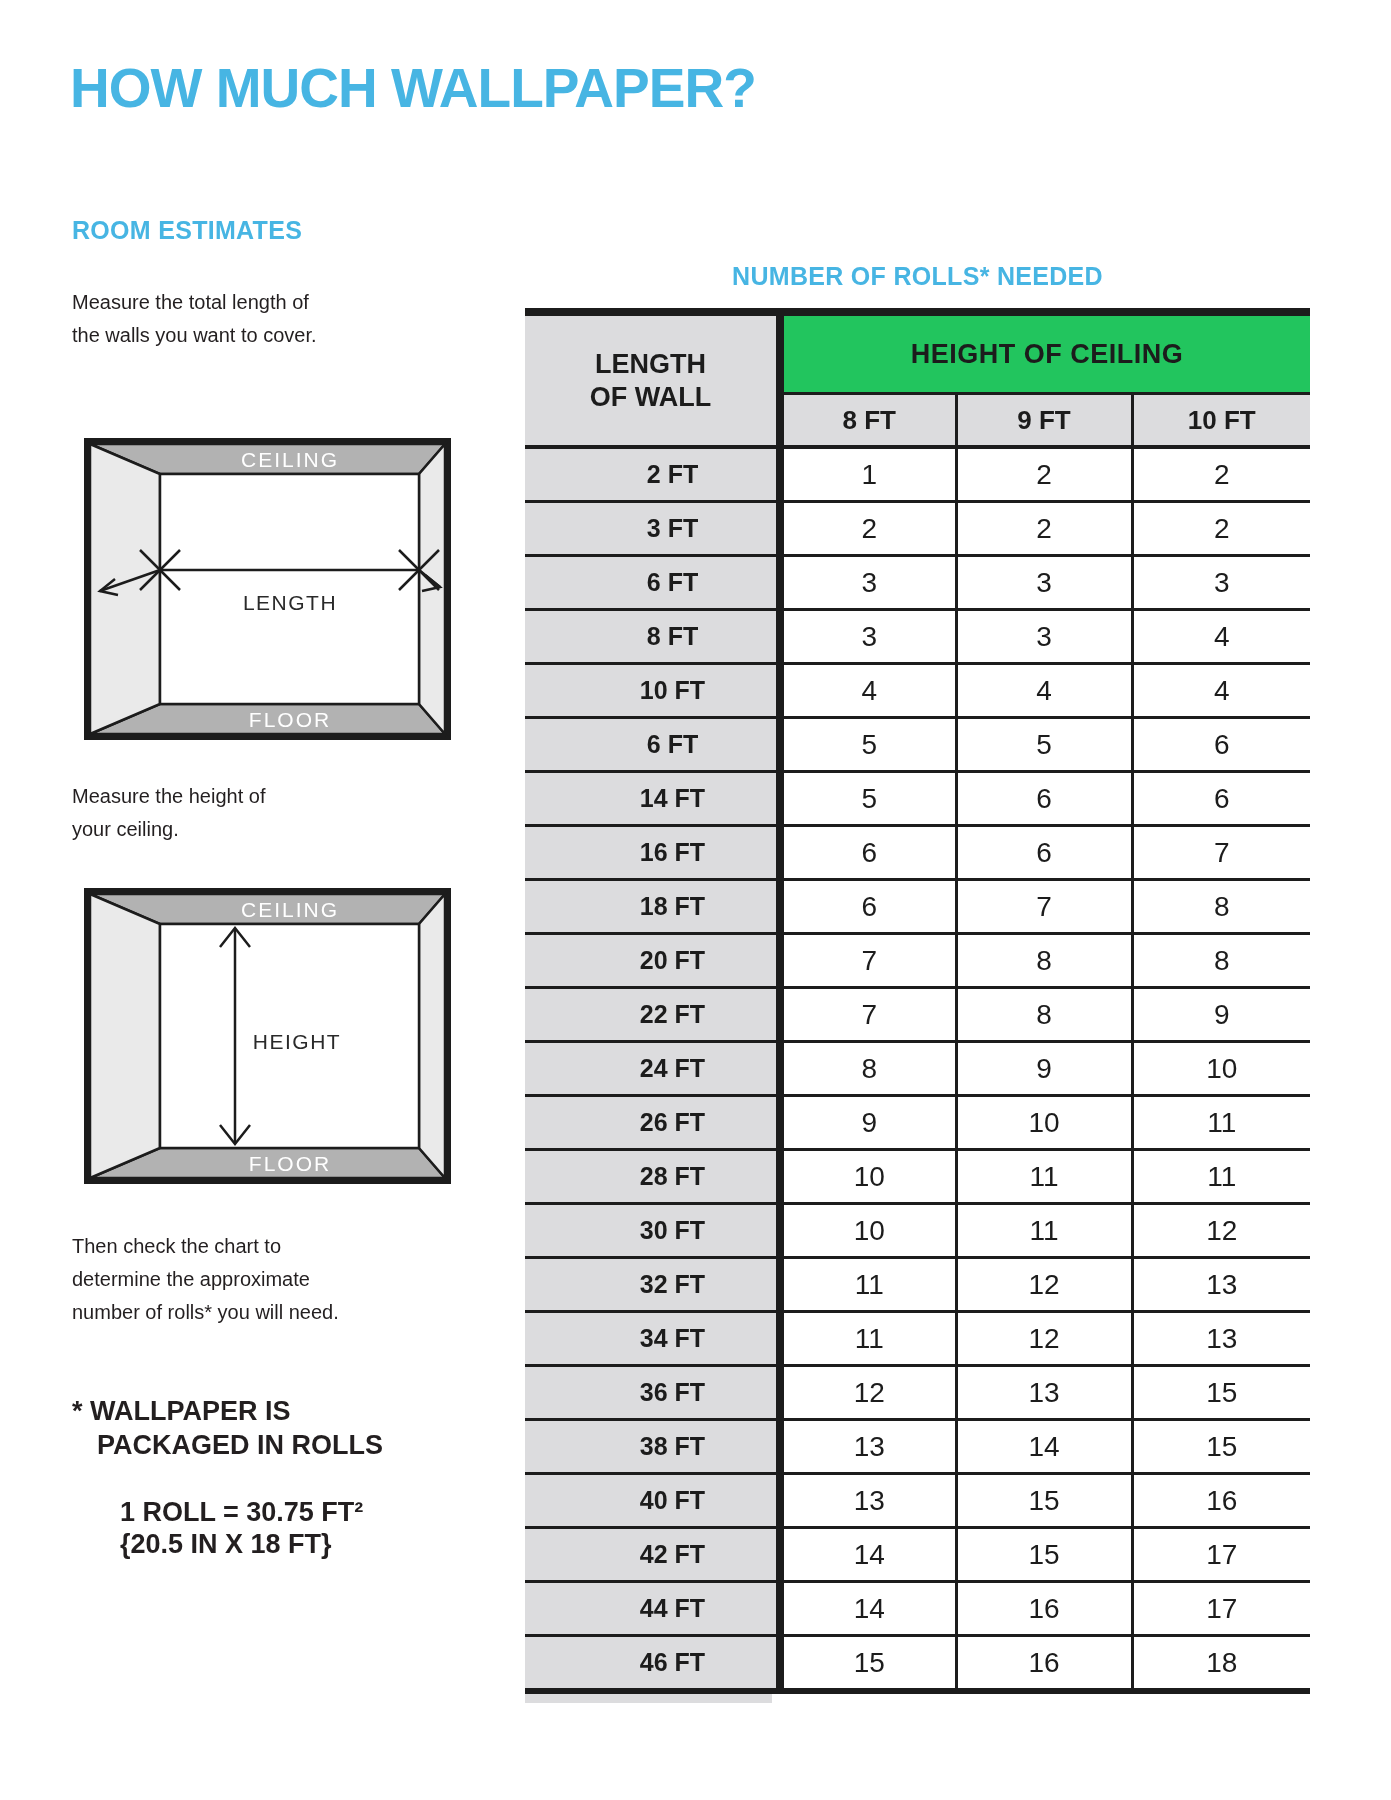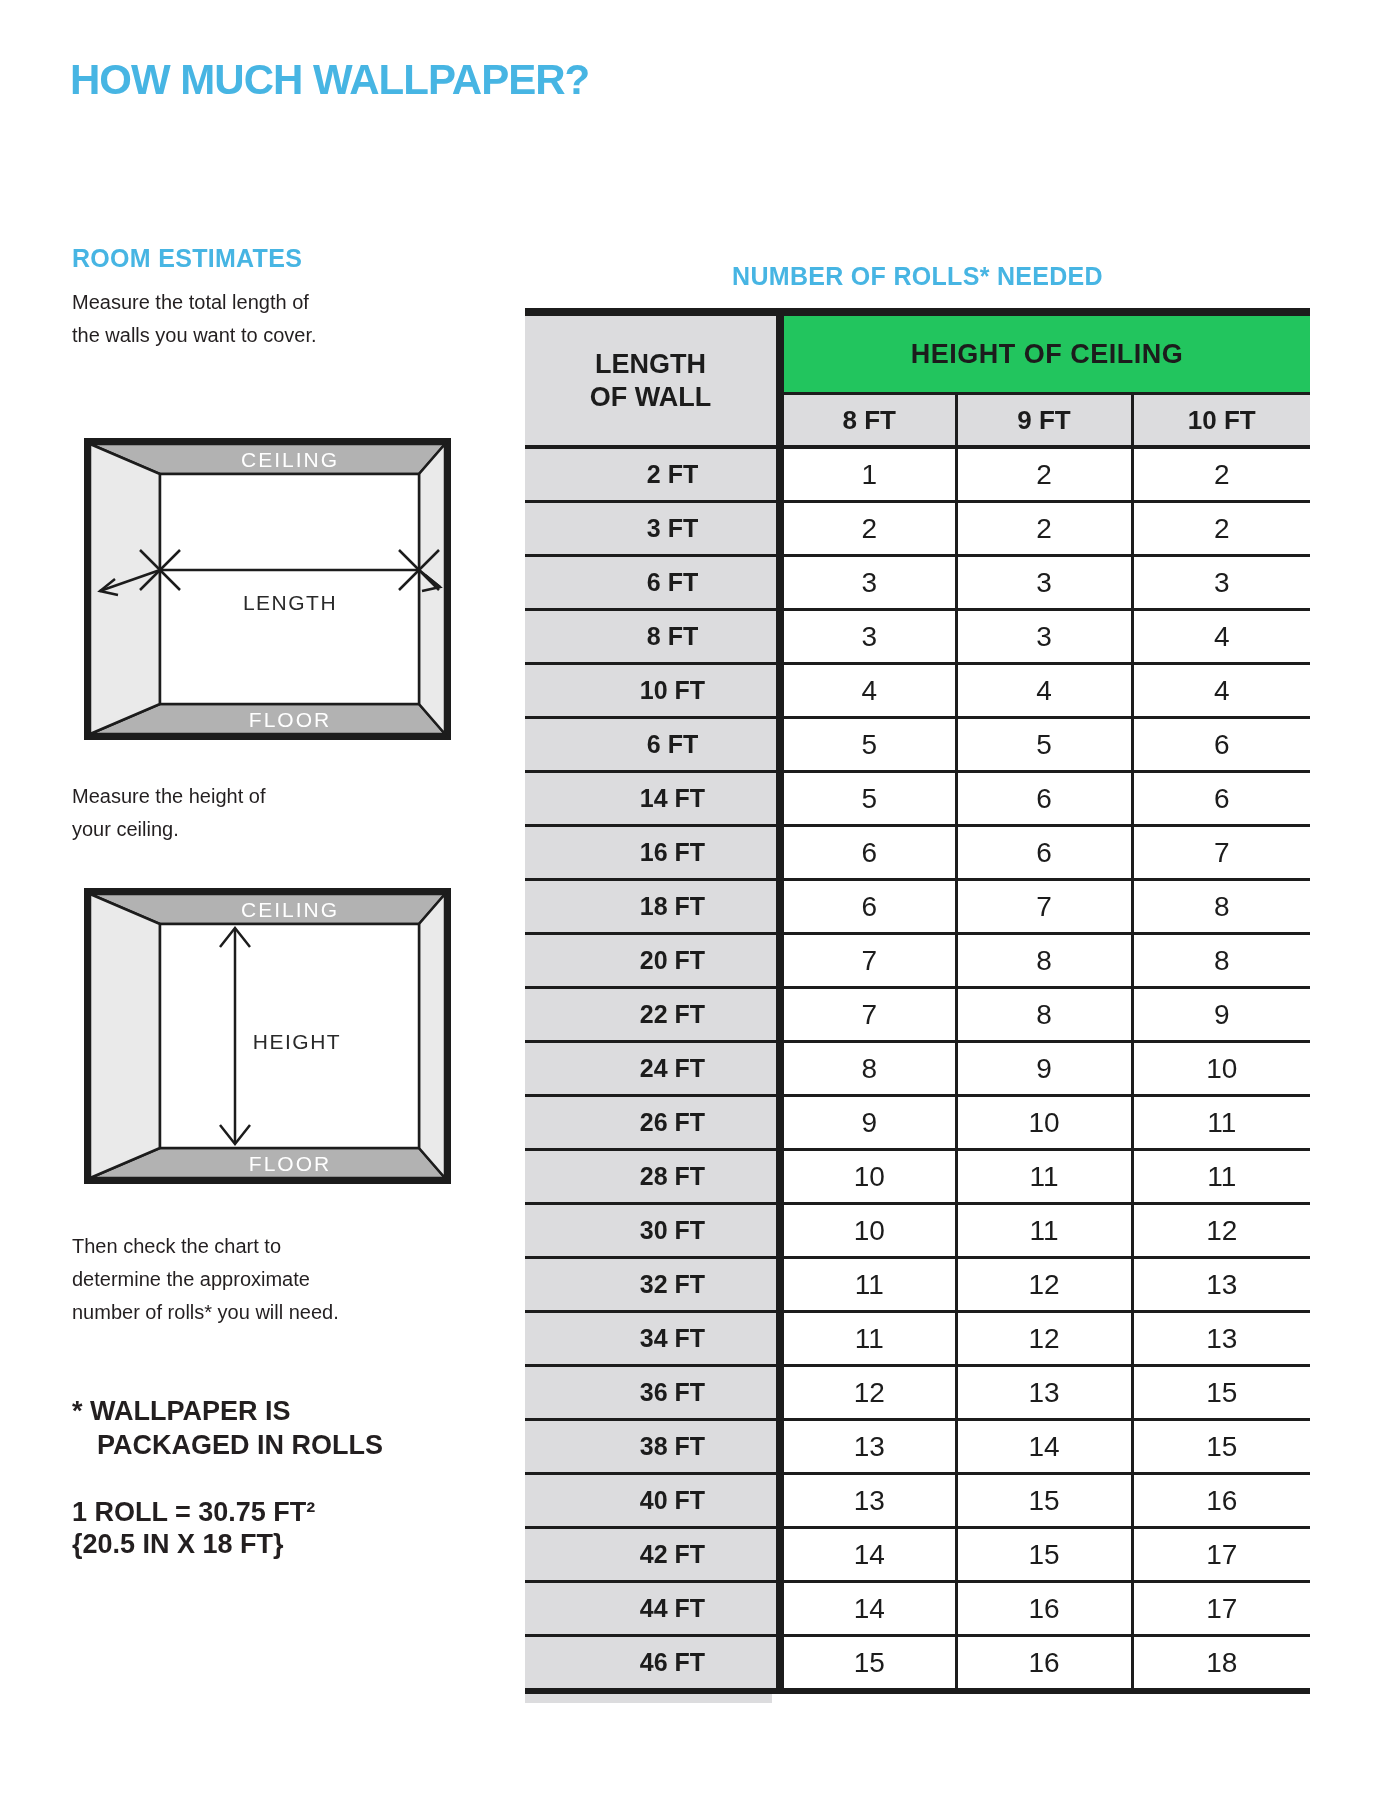--- a/index.html
+++ b/index.html
@@ -3,38 +3,38 @@
 <meta charset="utf-8">
 <style>
   html,body{margin:0;padding:0;background:#ffffff;}
   .page{
     position:relative;width:1391px;height:1800px;background:#ffffff;overflow:hidden;
     font-family:"Liberation Sans", sans-serif;color:#231f20;
   }
   .abs{position:absolute;}
   
   .main-title{
-    left:70px;top:56px;font-size:42px;font-weight:bold;color:#47b5e3;letter-spacing:-1px;white-space:nowrap;
+    left:70px;top:56px;font-size:55px;font-weight:bold;color:#47b5e3;letter-spacing:-1px;white-space:nowrap;
   }
   .section-heading{
     font-size:25px;font-weight:bold;color:#47b5e3;letter-spacing:0.3px;white-space:nowrap;
   }
-  .room-heading{left:72px;top:244px;}
+  .room-heading{left:72px;top:216px;}
   .table-heading{left:525px;top:262px;width:785px;text-align:center;}
   
   .body-text{font-size:20px;line-height:33px;color:#231f20;}
   .body-text .ln{display:block;white-space:nowrap;}
   .step1{left:72px;top:286px;}
   .step2{left:72px;top:780px;}
   .step3{left:72px;top:1230px;}
   .footnote{left:72px;top:1394px;font-size:27px;line-height:34px;font-weight:bold;}
   .footnote .ln{display:block;white-space:nowrap;}
   .footnote .indent{padding-left:25px;}
   .roll-spec{left:72px;top:1496px;font-size:27px;line-height:32px;font-weight:bold;}
-  .roll-spec .ln{display:block;white-space:nowrap;}
+  .roll-spec .ln{display:block;white-space:nowrap;margin-left:48px;}
   
   .diagram{position:absolute;left:84px;}
   .diagram-length{top:438px;}
   .diagram-height{top:888px;}
   .diagram text{font-family:"Liberation Sans", sans-serif;}
   .diag-band-label{fill:#ffffff;font-size:21px;letter-spacing:2px;}
   .diag-measure-label{fill:#2a2a2a;font-size:21px;letter-spacing:1.5px;}
   
   .table-wrap{
     position:absolute;left:525px;top:308px;width:785px;

